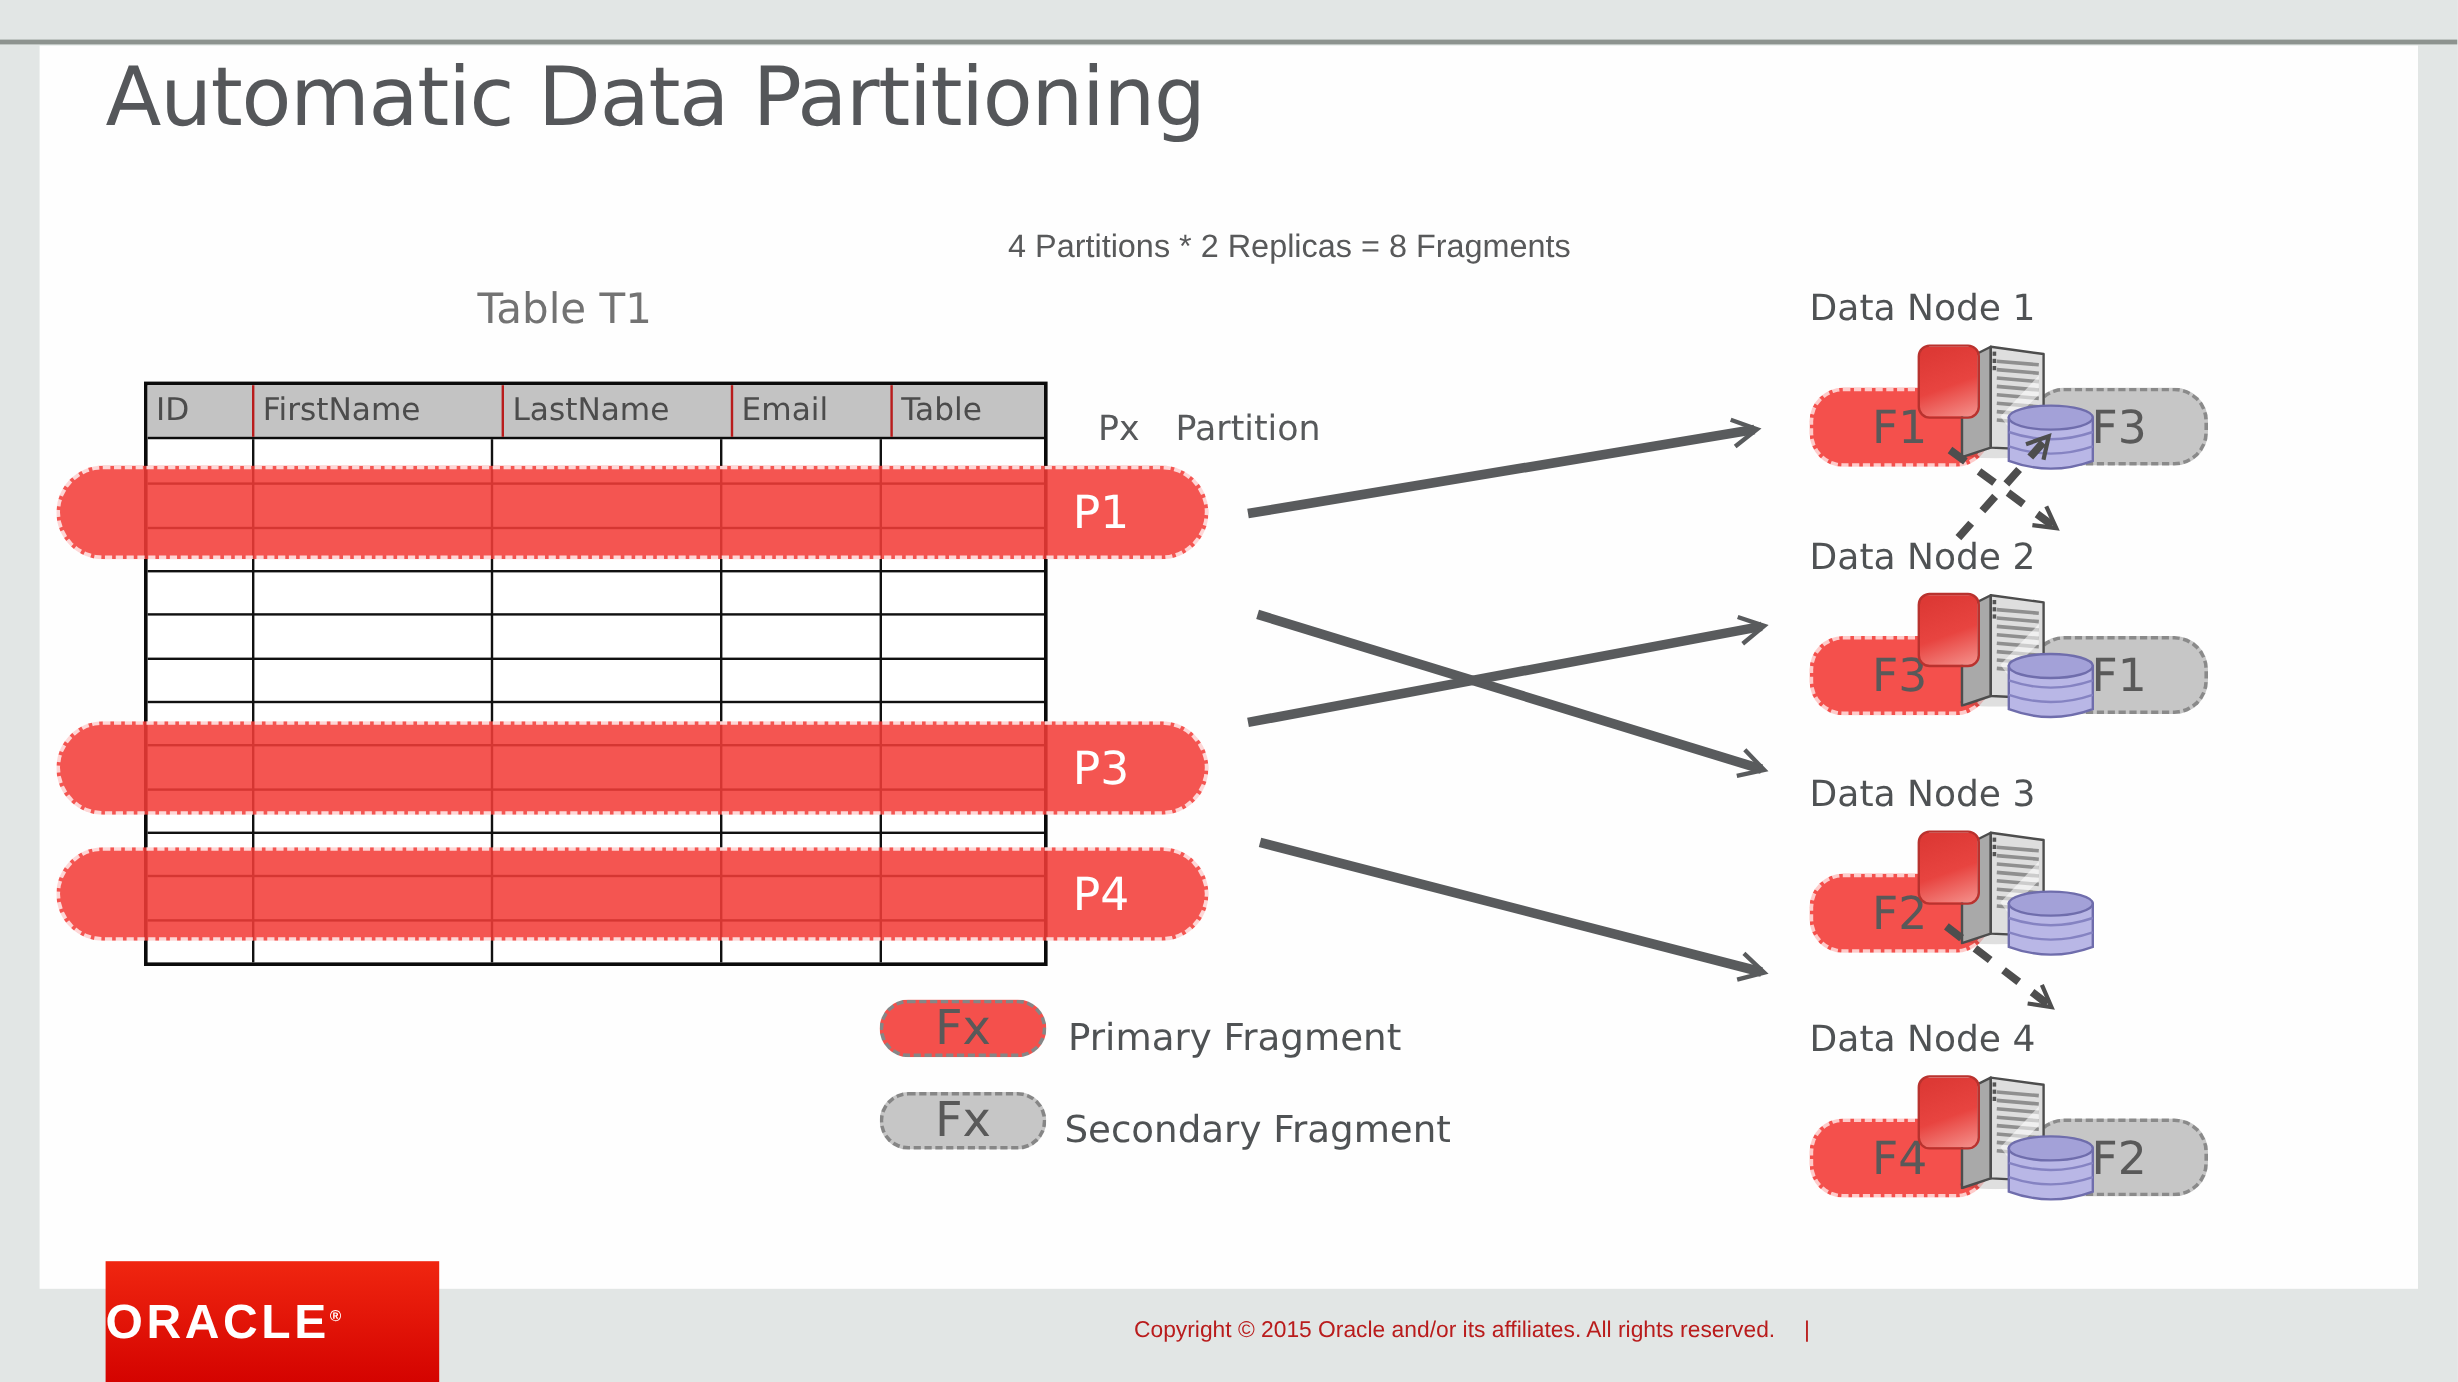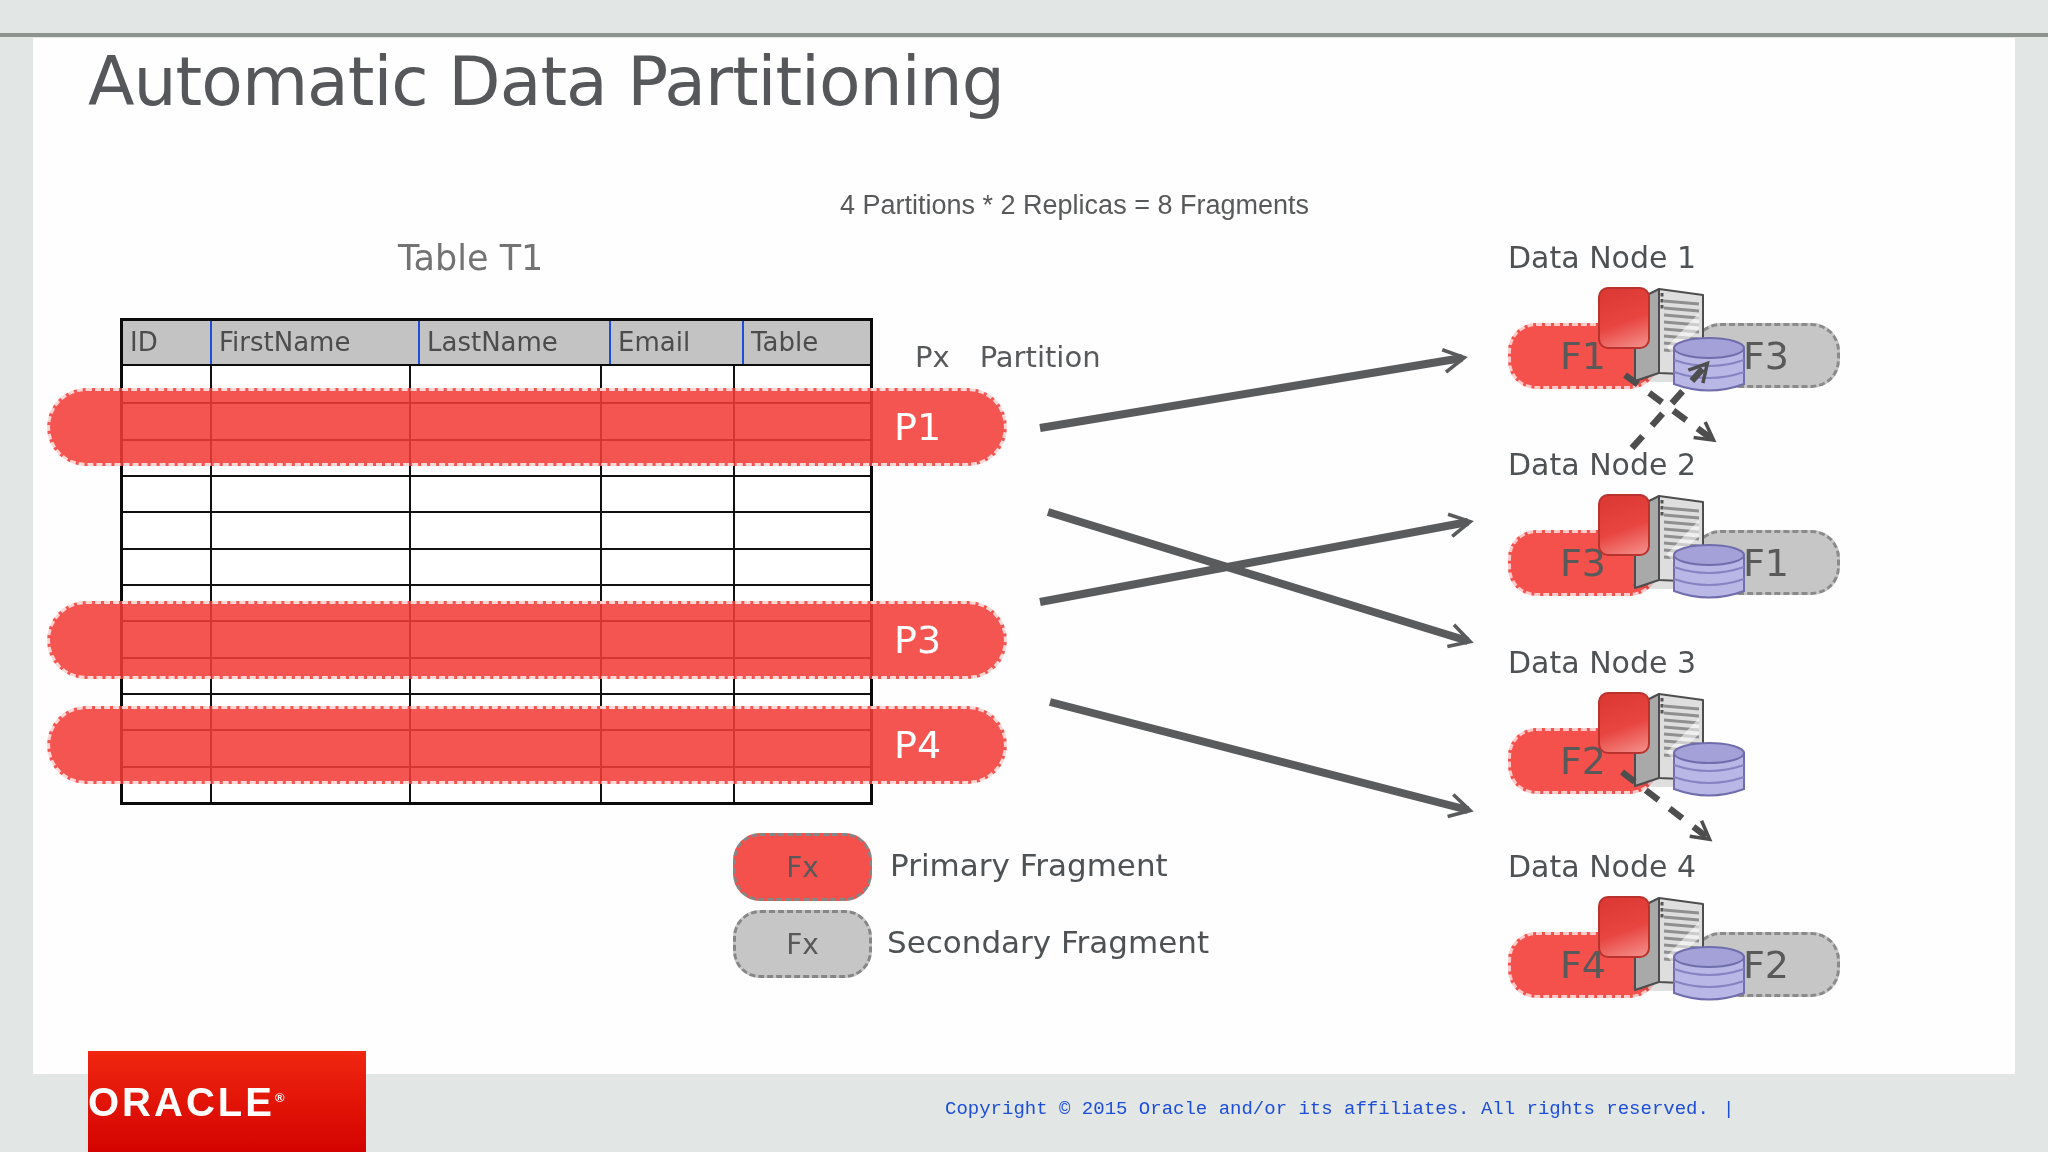--- a/index.html
+++ b/index.html
@@ -10,61 +10,61 @@
 
   .title{position:absolute;left:88px;top:42px;font-size:68px;letter-spacing:-1px;color:#55575a;z-index:2;white-space:nowrap;}
   .formula{position:absolute;left:840px;top:190px;font-size:27px;color:#58595a;z-index:2;white-space:nowrap;
            font-family:"Liberation Sans",sans-serif;}
   .t1-caption{position:absolute;left:398px;top:238px;font-size:35px;color:#737373;z-index:2;text-align:center;}
 
   
   .t1{position:absolute;left:120px;top:318px;width:753px;height:487px;box-sizing:border-box;
       border:3px solid #0b0b0b;background:#fff;z-index:1;}
   .t1-head{display:flex;height:45px;box-sizing:border-box;background:#c3c3c3;border-bottom:2px solid #0b0b0b;}
-  .t1-th{box-sizing:border-box;border-right:2px solid #1d4ed8;font-size:26px;color:#4c4c4c;
+  .t1-th{box-sizing:border-box;border-right:2px solid #b91c1c;font-size:26px;color:#4c4c4c;
          padding-left:7px;line-height:42px;overflow:hidden;white-space:nowrap;}
   .t1-th:last-child{border-right:none;}
   .t1-body{position:relative;width:100%;height:436px;}
   .vline{position:absolute;top:0;width:2px;height:100%;background:#111;}
   .hline{position:absolute;left:0;width:100%;height:2px;background:#111;}
 
   
   .pband{position:absolute;left:47px;width:960px;height:78px;box-sizing:border-box;z-index:2;
          background:rgba(242,60,55,0.87);border:3px dashed rgba(255,238,238,0.85);border-radius:40px;}
   .pband-label{position:absolute;left:844px;top:50%;transform:translateY(-50%);
                color:#ffffff;font-size:38px;}
 
   .pkey{position:absolute;left:915px;top:340px;z-index:2;font-size:29px;color:#57595b;display:flex;gap:30px;}
 
   
-  .lg-pill{position:absolute;left:733px;width:139px;height:68px;box-sizing:border-box;z-index:2;
+  .lg-pill{position:absolute;left:733px;width:139px;height:48px;box-sizing:border-box;z-index:2;
            border:3px dashed #868686;border-radius:27px;display:flex;align-items:center;justify-content:center;
-           font-size:28px;color:#595959;}
+           font-size:40px;color:#595959;}
   .lg-pill.red{background:#f4504c;}
   .lg-pill.gray{background:#c6c6c6;}
   .lg-label{position:absolute;z-index:2;font-size:31px;color:#4f5254;white-space:nowrap;}
 
   
   .dnode{position:absolute;width:340px;height:165px;z-index:3;}
   .dnode-label{position:absolute;left:0;top:0;width:260px;font-size:30px;color:#4f5254;white-space:nowrap;}
   .pill{position:absolute;top:42px;box-sizing:border-box;border-radius:28px;display:flex;
         align-items:center;justify-content:center;font-size:38px;color:#595959;margin-top:41px;}
   .pill-red{left:0;width:150px;height:66px;background:#f4504c;border:3px dashed rgba(255,225,225,0.85);z-index:2;}
   .pill-gray{left:184px;width:148px;height:65px;background:#c6c6c6;border:3px dashed #8a8a8a;z-index:1;}
   .server{position:absolute;left:125px;top:45px;z-index:3;}
   .cube{position:absolute;left:90px;top:47px;width:52px;height:62px;border-radius:10px;z-index:4;
         background:linear-gradient(160deg,#dd3935 10%,#e84440 55%,#f4918c 100%);
         border:2px solid #b9322e;box-sizing:border-box;}
   .db{position:absolute;left:164px;top:95px;z-index:5;}
 
   .overlay{position:absolute;left:0;top:0;z-index:5;pointer-events:none;}
 
   
-  .copyright{position:absolute;left:945px;top:1098px;z-index:3;display:flex;gap:14px;
-             font-family:Liberation Mono, monospace;font-size:19px;color:#1d4ed8;white-space:nowrap;}
+  .copyright{position:absolute;left:945px;top:1098px;z-index:3;display:flex;gap:24px;
+             font-family:Liberation Sans, sans-serif;font-size:19px;color:#b91c1c;white-space:nowrap;}
   .oracle-box{position:absolute;left:88px;top:1051px;width:278px;height:101px;z-index:3;
               background:linear-gradient(180deg,#f02610 0%,#d40300 100%);
               display:flex;align-items:center;justify-content:flex-start;}
   .oracle-word{font-family:"Liberation Sans",sans-serif;font-weight:bold;font-size:40px;color:#ffffff;
                letter-spacing:3px;line-height:1;}
   .oracle-reg{font-family:"Liberation Sans",sans-serif;font-size:13px;color:#ffffff;vertical-align:14px;}
 </style>
 </head>
 <body>
 

